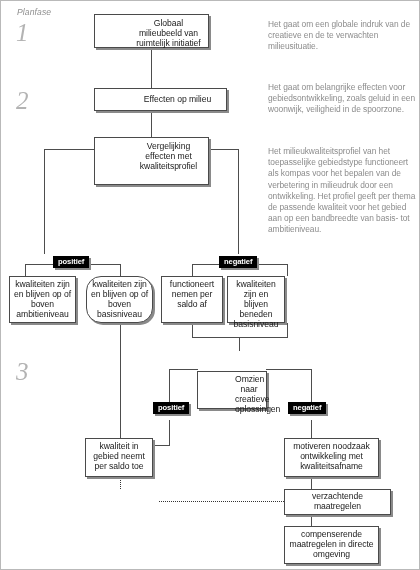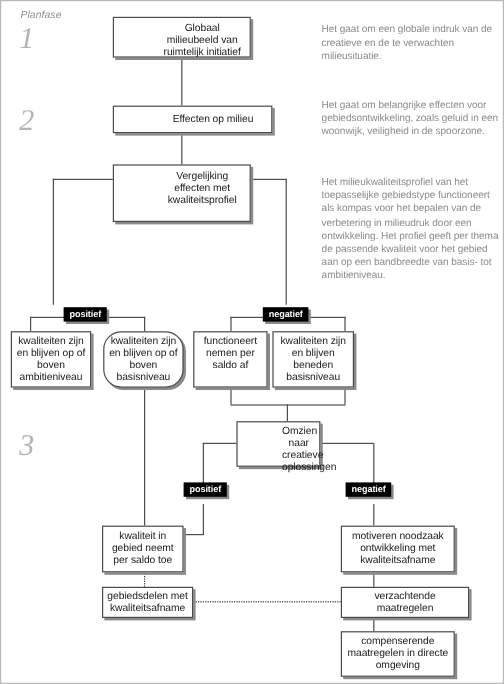--- a/index.html
+++ b/index.html
@@ -139,27 +139,26 @@
   <div class="node ctr" style="left:93px; top:87px; width:133px; height:23px; padding-top:6px;">Effecten op milieu</div>
 
   <div class="node ctr" style="left:93px; top:136px; width:115px; height:48px; padding-top:4px;">Vergelijking effecten met kwaliteitsprofiel</div>
 
   <div class="node lft" style="left:8px;  top:275px; width:67px; height:47px; padding-top:3px;">kwaliteiten zijn en blijven op of boven ambitieniveau</div>
 
   <div class="node lft" style="left:85px; top:275px; width:67px; height:47px; padding-top:3px;border-radius:15px;">kwaliteiten zijn en blijven op of boven basisniveau</div>
 
   <div class="node lft" style="left:160px;top:275px; width:62px; height:47px; padding-top:3px;">functioneert nemen per saldo af</div>
 
-  <div class="node lft" style="left:226px;top:275px; width:68px; height:47px; padding-top:3px;">kwaliteiten zijn en blijven beneden basisniveau</div>
+  <div class="node lft" style="left:226px;top:275px; width:58px; height:47px; padding-top:3px;">kwaliteiten zijn en blijven beneden basisniveau</div>
 
-  <div class="node ctr" style="left:196px;top:350px; width:70px; height:38px; padding-top:3px;">Omzien naar creatieve oplossingen</div>
+  <div class="node ctr" style="left:196px;top:370px; width:70px; height:38px; padding-top:3px;">Omzien naar creatieve oplossingen</div>
 
   <div class="node lft" style="left:84px; top:437px; width:68px; height:39px; padding-top:3px;">kwaliteit in gebied neemt per saldo toe</div>
 
-  <div class="node lft" style="left:84px; top:488px; width:76px; height:26px; padding-top:2px;">gebiedsdelen met kwaliteitsafname</div>
 
   <div class="node lft" style="left:283px;top:437px; width:95px; height:39px; padding-top:3px;">motiveren noodzaak ontwikkeling met kwaliteitsafname</div>
 
   <div class="node lft" style="left:283px;top:488px; width:107px; height:26px; padding-top:2px;">verzachtende maatregelen</div>
 
   <div class="node lft" style="left:283px;top:525px; width:95px; height:38px; padding-top:3px;">compenserende maatregelen in directe omgeving</div>
 
   <div class="tag" style="left:52px; top:255px;">positief</div>
   <div class="tag" style="left:218px; top:255px;">negatief</div>
   <div class="tag" style="left:152px; top:401px;">positief</div>

